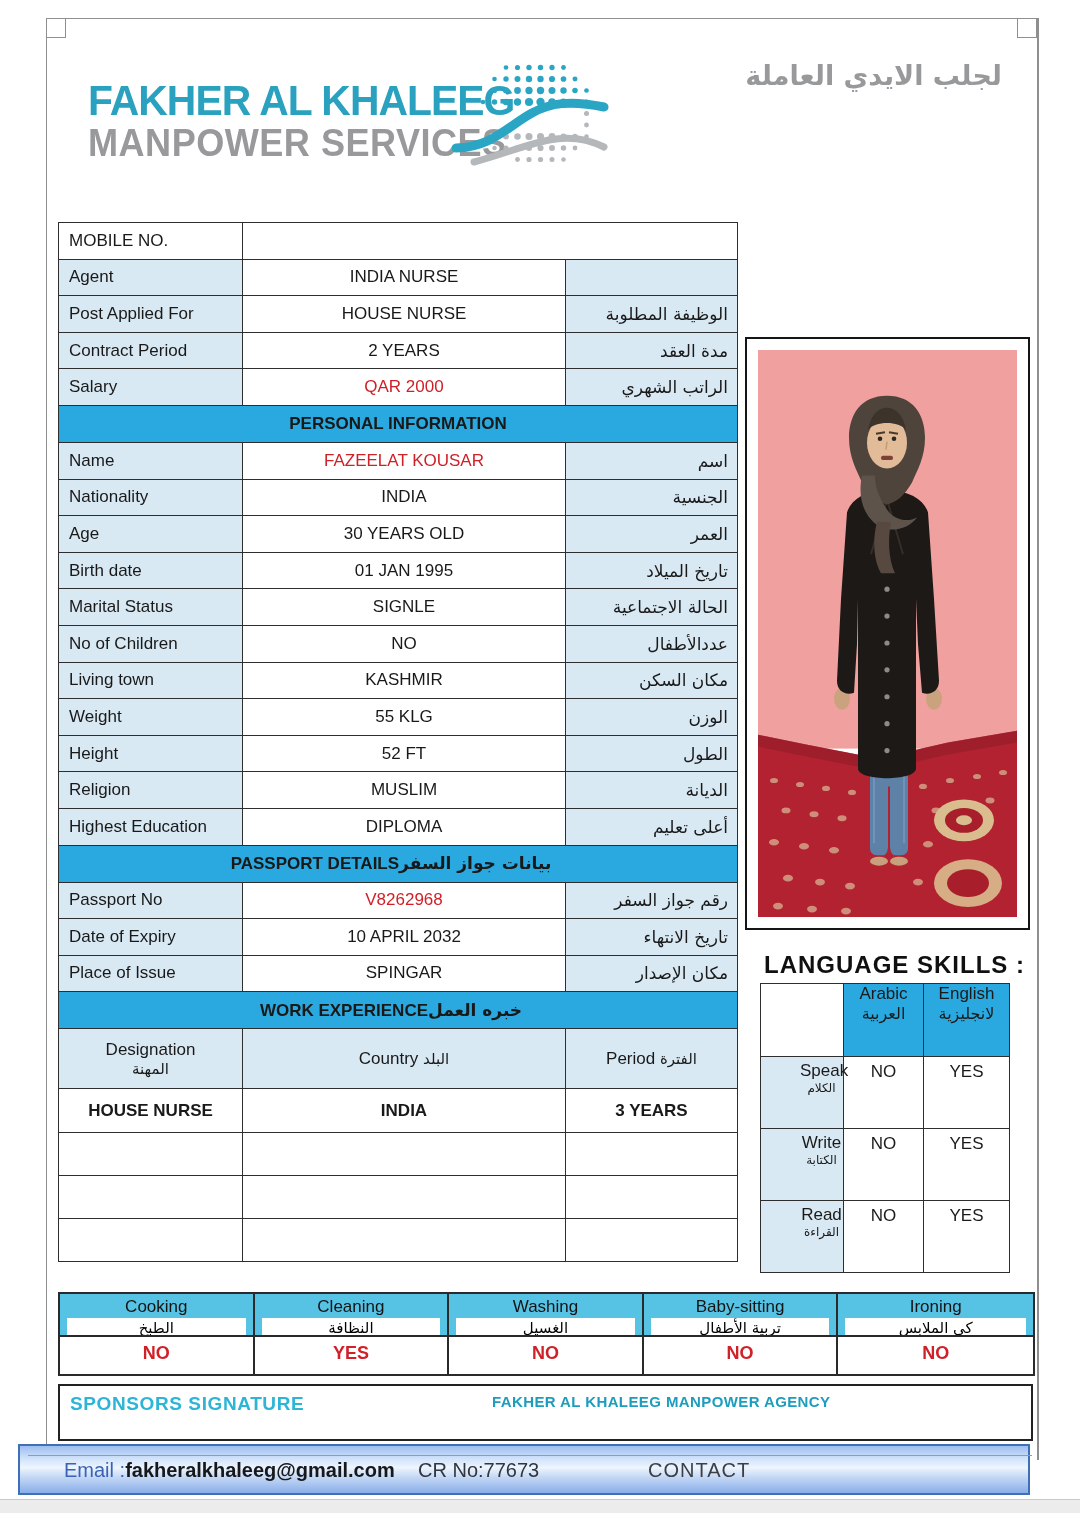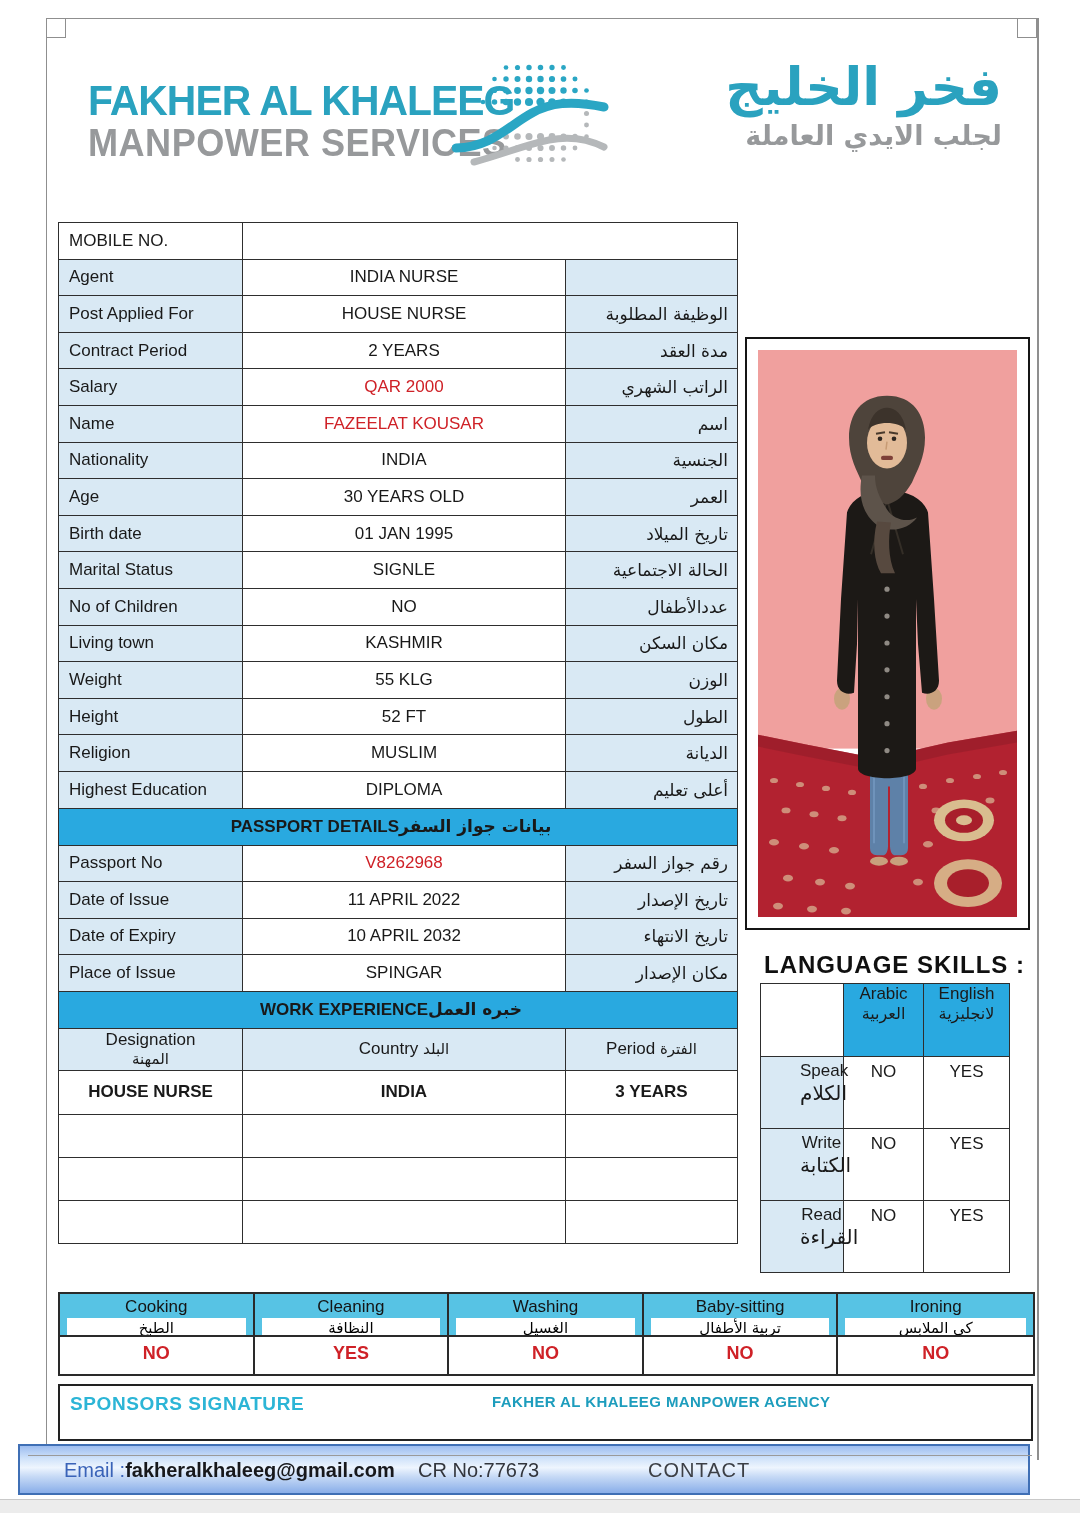--- a/index.html
+++ b/index.html
@@ -32,42 +32,42 @@
   table.main{position:absolute;left:58px;top:222px;width:679px;border-collapse:collapse;table-layout:fixed;}
   table.main td{border:1px solid var(--border);font-size:17px;color:#191919;overflow:hidden;}
   td.lbl{padding-left:10px;background:var(--shade);}
   td.lbl.noshade{background:#fff;}
   td.val{text-align:center;font-weight:normal;}
   td.val.red{color:var(--red);}
   td.arx{background:var(--shade);text-align:right;padding-right:9px;font-family:"DejaVu Sans",sans-serif;font-size:16px;direction:rtl;}
   tr.r-field{height:36.6px;}
   td.section{background:var(--blue);text-align:center;font-weight:bold;color:#14203a;height:37px;}
   td.section .ar{font-family:"DejaVu Sans",sans-serif;margin-right:14px;}
-  tr.r-wehead{height:42px;padding-left:30px;}
+  tr.r-wehead{height:60px;padding-left:30px;}
   td.weh{background:var(--shade);text-align:center;font-size:17px;}
   td.weh .ar{font-family:"DejaVu Sans",sans-serif;font-size:15px;}
   tr.r-werow{height:44px;}
   tr.r-weempty{height:43px;}
   td.wec{text-align:center;font-weight:bold;}
 
   
   .photo-box{position:absolute;left:745px;top:337px;width:285px;height:593px;border:2px solid #151515;background:#fff;padding:11px;}
   .photo-box svg{display:block;width:100%;height:100%;}
 
   
   .lang-title{position:absolute;left:764px;top:951px;font-size:24px;font-weight:600;color:#101010;letter-spacing:1px;}
   table.lang{position:absolute;left:760px;top:983px;border-collapse:collapse;table-layout:fixed;width:249px;}
   table.lang td{border:1px solid var(--border);vertical-align:top;text-align:center;font-size:17px;color:#1a1a1a;}
   table.lang tr.hd{height:73px;}
   table.lang tr.row{height:72px;}
   td.lang-corner{background:#fff;}
   td.lang-colhead{background:var(--blue);padding-top:0;color:#14203a;}
   td.lang-colhead .ar{font-family:"DejaVu Sans",sans-serif;font-size:16px;}
   td.lang-rowhead{background:var(--shade);padding-top:4px;padding-left:39px;}
-  td.lang-rowhead .ar{font-family:"DejaVu Sans",sans-serif;font-size:20px;}
+  td.lang-rowhead .ar{font-family:"DejaVu Sans",sans-serif;font-size:12px;}
   td.lang-val{background:#fff;padding-top:5px;}
 
   
   .skills{position:absolute;left:58px;top:1292px;width:977px;height:84px;display:grid;grid-template-columns:repeat(5,1fr);border:2px solid #2a2a2a;background:#fff;}
   .skill{border-right:2px solid #2a2a2a;display:flex;flex-direction:column;}
   .skill:last-child{border-right:none;}
   .sk-head{background:var(--skblue);height:41px;padding:1px 7px 8px;}
   .sk-en{text-align:center;font-size:17px;color:#141414;height:23px;line-height:23px;}
   .sk-arbox{background:#fff;height:21px;line-height:21px;text-align:center;font-family:"DejaVu Sans",sans-serif;font-size:15px;direction:rtl;}
   .sk-val{flex:1;border-top:2px solid #2a2a2a;text-align:center;font-weight:bold;font-size:18px;color:var(--red);line-height:32px;}
@@ -158,21 +158,20 @@
       <circle cx="123" cy="98" r="2.4048867062202426" fill="#b5b8ba"></circle>
       <circle cx="65.5" cy="109.5" r="2.4467445936551853" fill="#b5b8ba"></circle>
       <circle cx="77" cy="109.5" r="2.5800107922110653" fill="#b5b8ba"></circle>
       <circle cx="88.5" cy="109.5" r="2.6026643657622177" fill="#b5b8ba"></circle>
       <circle cx="100" cy="109.5" r="2.5111035081675275" fill="#b5b8ba"></circle>
       <circle cx="111.5" cy="109.5" r="2.319041176836885" fill="#b5b8ba"></circle>
       <path d="M4,98 C40,97 56,76 80,63 C98,53 118,50 152,57" stroke="#2aa6c4" stroke-width="9" fill="none" stroke-linecap="round"></path>
       <path d="M22,112 C52,104 72,95 97,90 C117,86 136,89 152,97" stroke="#b5b8ba" stroke-width="7" fill="none" stroke-linecap="round"></path>
     </svg>
   <div class="brand-ar">
-    <div class="l1">فخر الخليج</div>
     <div class="l2">لجلب الايدي العاملة</div>
   </div>
 
   <table class="main" id="mainTable">
     <colgroup>
         <col style="width:184px">
         <col style="width:323px">
         <col style="width:172px">
       </colgroup>
     <tbody id="mainTbody">
@@ -193,20 +192,23 @@
         <tr class="r-field">
           <td class="lbl">Contract Period</td>
           <td class="val">2 YEARS</td>
           <td class="arx">مدة العقد</td>
         </tr>
         <tr class="r-field">
           <td class="lbl">Salary</td>
           <td class="val red">QAR 2000</td>
           <td class="arx">الراتب الشهري</td>
         </tr>
+        <tr>
+          <td class="section" colspan="3"><span class="en">PERSONAL INFORMATION</span></td>
+        </tr>
         <tr class="r-field">
           <td class="lbl">Name</td>
           <td class="val red">FAZEELAT KOUSAR</td>
           <td class="arx">اسم</td>
         </tr>
         <tr class="r-field">
           <td class="lbl">Nationality</td>
           <td class="val">INDIA</td>
           <td class="arx">الجنسية</td>
         </tr>
@@ -255,25 +257,20 @@
           <td class="val">DIPLOMA</td>
           <td class="arx">أعلى تعليم</td>
         </tr>
         <tr>
           <td class="section" colspan="3"><span class="en">PASSPORT DETAILS</span><span class="ar">بيانات جواز السفر</span></td>
         </tr>
         <tr class="r-field">
           <td class="lbl">Passport No</td>
           <td class="val red">V8262968</td>
           <td class="arx">رقم جواز السفر</td>
-        </tr>
-        <tr class="r-field">
-          <td class="lbl">Date of Issue</td>
-          <td class="val">11 APRIL 2022</td>
-          <td class="arx">تاريخ الإصدار</td>
         </tr>
         <tr class="r-field">
           <td class="lbl">Date of Expiry</td>
           <td class="val">10 APRIL 2032</td>
           <td class="arx">تاريخ الانتهاء</td>
         </tr>
         <tr class="r-field">
           <td class="lbl">Place of Issue</td>
           <td class="val">SPINGAR</td>
           <td class="arx">مكان الإصدار</td>

